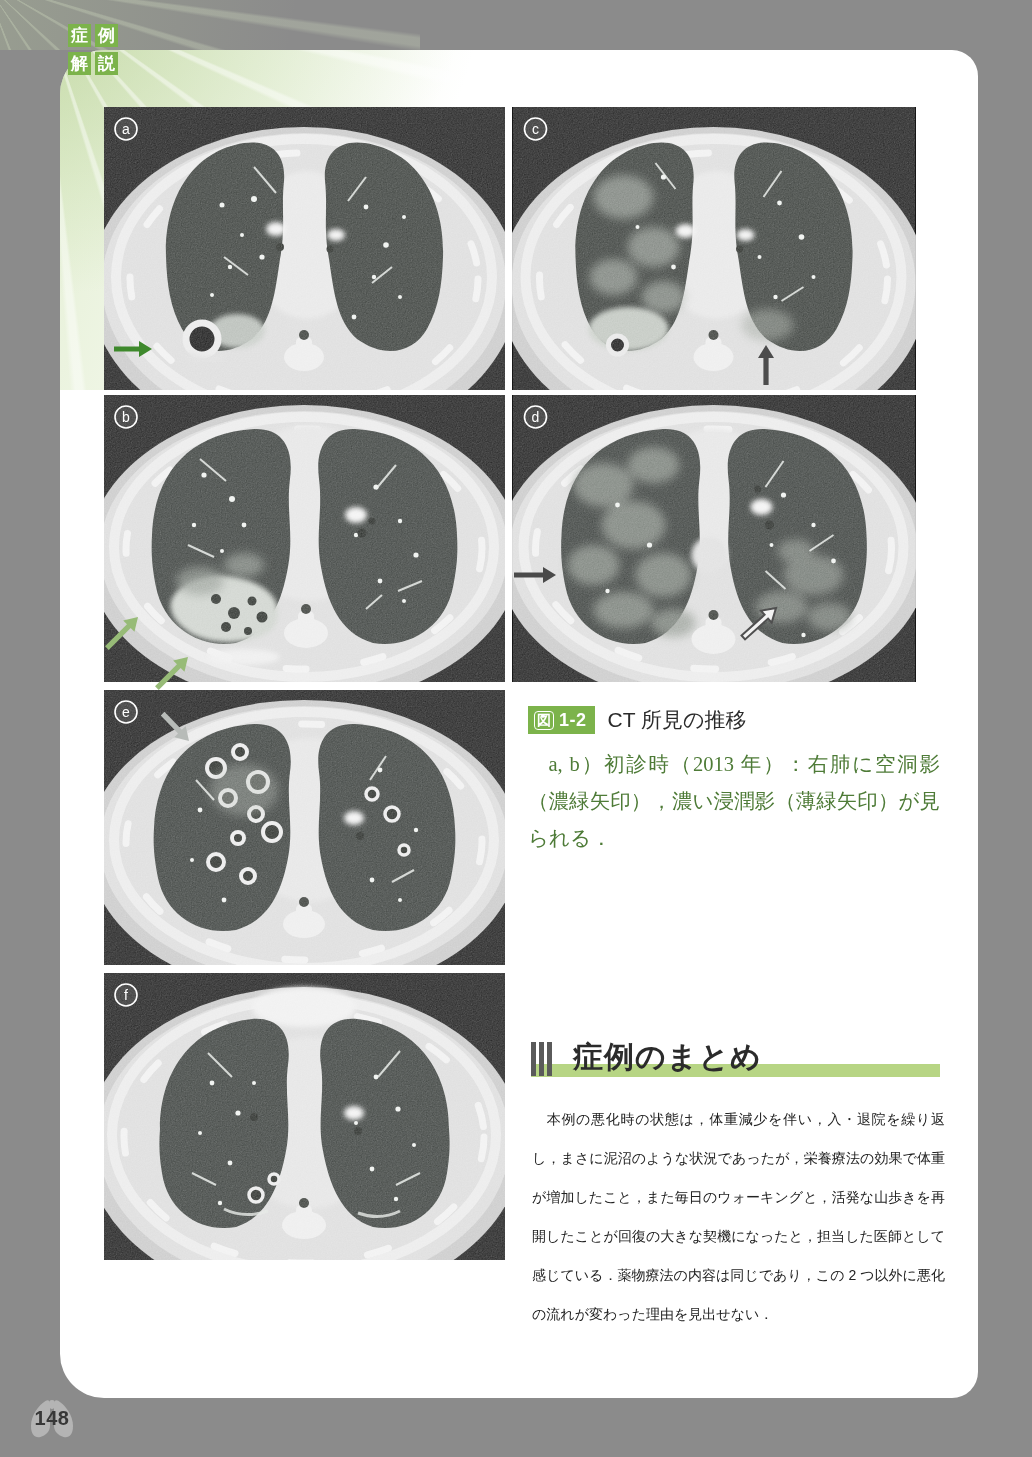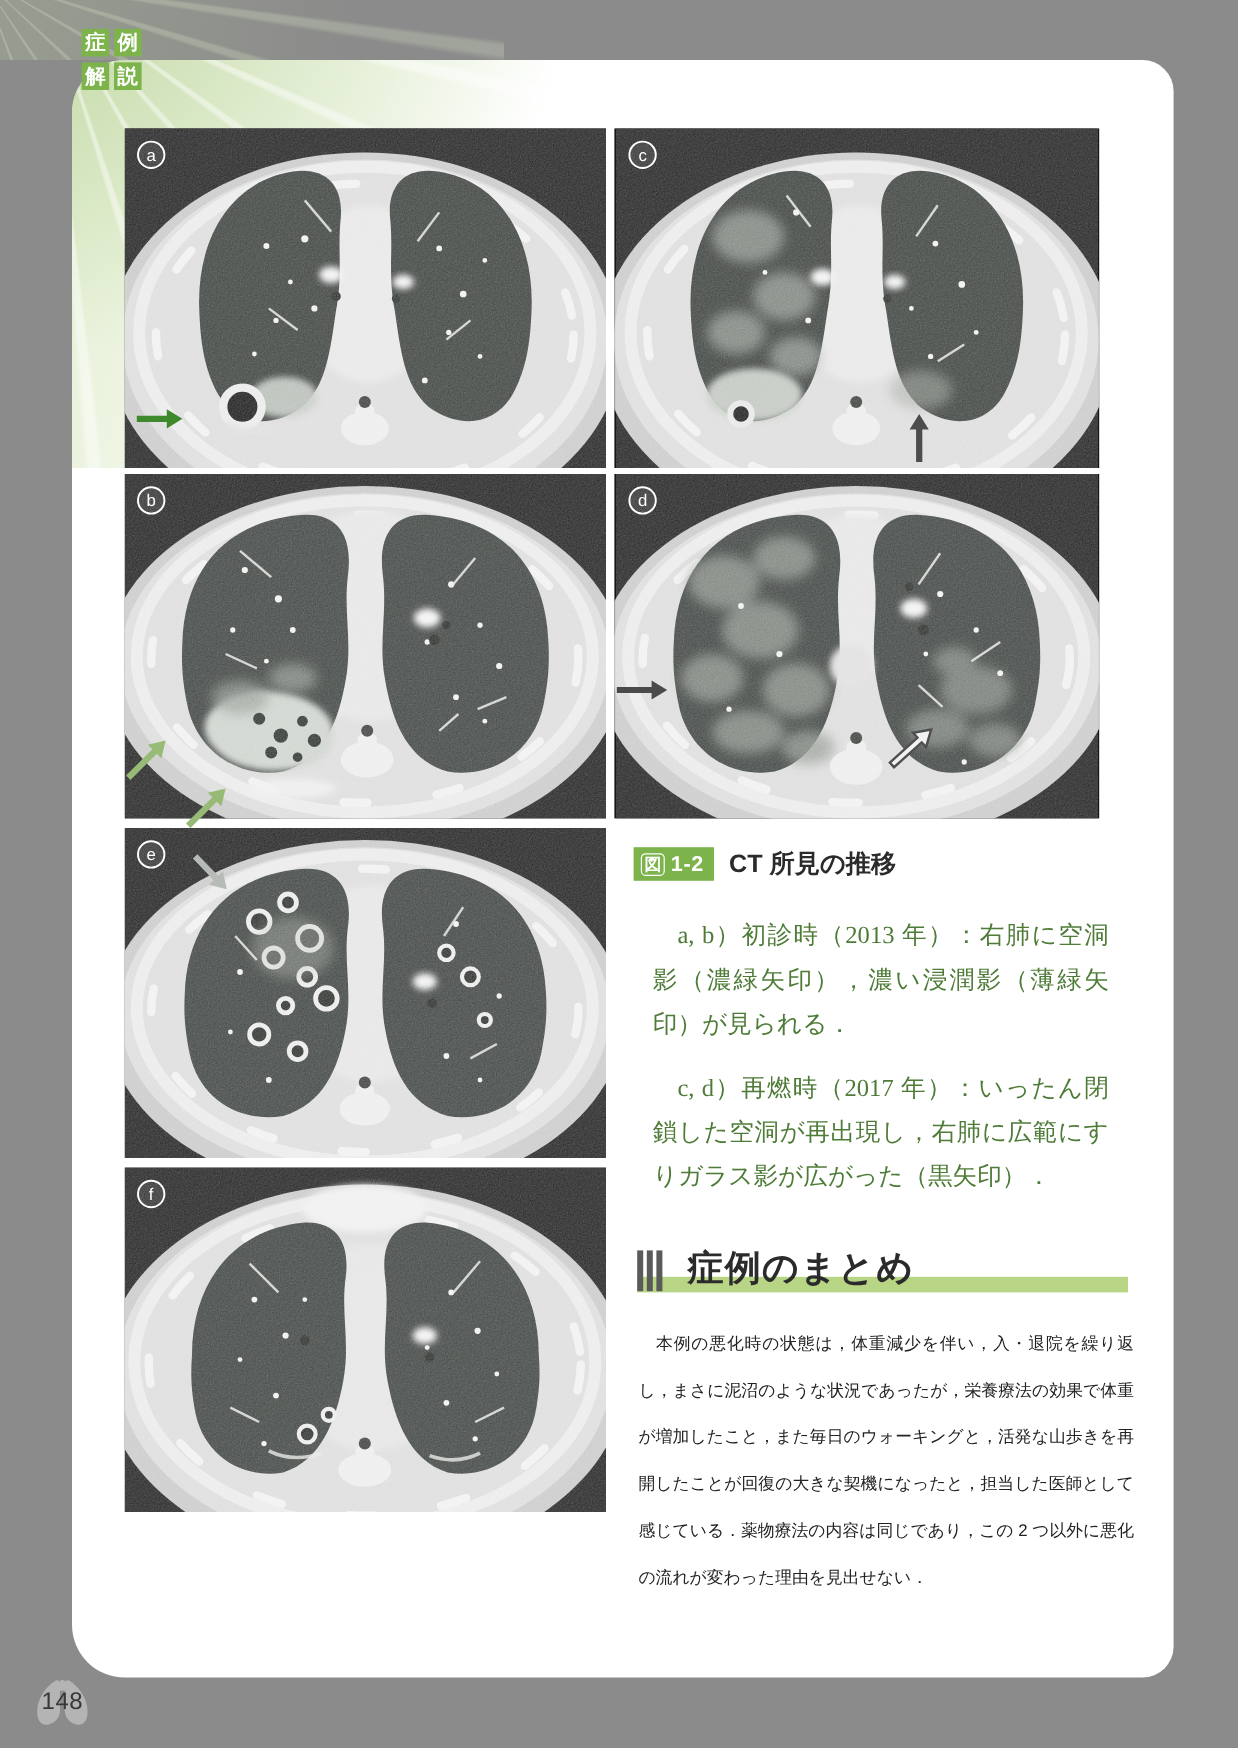--- a/index.html
+++ b/index.html
@@ -44,49 +44,49 @@
   .fig-caption-head{position:absolute;left:528px;top:706px;width:412px;display:flex;align-items:center;}
   .fig-tag{
     display:inline-flex;align-items:center;background:var(--accent-green,#7cb34b);
     color:#fff;height:28px;padding:0 8px 0 6px;
   }
   .fig-tag .zu{
     border:1.6px solid #fff;border-radius:4px;font-size:14px;line-height:17px;
     padding:0 2px;margin-right:5px;font-weight:bold;
   }
   .fig-tag .num{font-weight:bold;font-size:18px;letter-spacing:0.5px;}
-  .fig-title{margin-left:13px;font-size:21px;font-weight:700;color:var(--heading-text,#2b2b2b);}
+  .fig-title{margin-left:13px;font-size:21px;font-weight:400;color:var(--heading-text,#2b2b2b);}
   .fig-caption{
     position:absolute;left:528px;top:746px;width:412px;
     font-family:"Liberation Serif","DejaVu Serif",serif;
     font-size:20.5px;line-height:37px;color:var(--caption-green,#4e7b37);
     text-align:justify;
   }
-  .fig-caption p{margin:16px;text-indent:1em;}
+  .fig-caption p{margin:0;text-indent:1em;}
   
   .summary-head{position:absolute;left:528px;top:1040px;width:412px;height:50px;}
   .summary-band{position:absolute;left:3px;right:0;top:24px;height:13px;background:var(--band-green,#b7d584);}
   .summary-bars{position:absolute;left:3px;top:2px;width:24px;height:34px;display:flex;gap:3px;}
   .summary-bars i{width:5px;height:100%;background:var(--bar-gray,#5a5a5a);}
   .summary-title{
     position:absolute;left:45px;top:-3px;font-size:30px;font-weight:600;
     color:var(--heading-text,#2b2b2b);letter-spacing:1px;
   }
   .summary-body{
     position:absolute;left:528px;top:1096px;width:413px;
     font-family:Liberation Sans, sans-serif;
     font-size:14px;line-height:39px;color:var(--body-text,#222);
     text-align:justify;margin:4px;
   }
   
   .page-num{position:absolute;left:28px;top:1398px;width:48px;height:42px;}
   .page-num svg{position:absolute;left:0;top:0;}
   .page-num .n{
     position:absolute;left:0;top:9px;width:48px;text-align:center;
-    font-size:20px;color:#383838;letter-spacing:0.5px;
+    font-size:20px;color:#383838;letter-spacing:0.5px;font-weight:bold;
   }
 </style>
 </head>
 <body>
 
 <svg width="0" height="0" style="position:absolute">
   <defs>
     <filter id="grain" x="0" y="0" width="100%" height="100%">
       <feTurbulence type="fractalNoise" baseFrequency="0.8" numOctaves="2" stitchTiles="stitch"></feTurbulence>
       <feColorMatrix type="matrix" values="0 0 0 0 1  0 0 0 0 1  0 0 0 0 1  0.32 0.32 0.32 0 0"></feColorMatrix>
@@ -455,21 +455,20 @@
 <div class="fig-caption-head">
   <span class="fig-tag">
     <span class="zu">図</span>
     <span class="num">1-2</span>
   </span>
   <span class="fig-title">CT 所見の推移</span>
 </div>
 
 <div class="fig-caption">
   <p>a, b）初診時（2013 年）：右肺に空洞影（濃緑矢印），濃い浸潤影（薄緑矢印）が見られる．</p>
-  <p>c, d）再燃時（2017 年）：いったん閉鎖した空洞が再出現し，右肺に広範にすりガラス影が広がった（黒矢印）．</p>
 </div>
 
 <div class="summary-head">
   <div class="summary-band"></div>
   <div class="summary-bars">
       <i></i>
       <i></i>
       <i></i>
     </div>
   <div class="summary-title">症例のまとめ</div>

